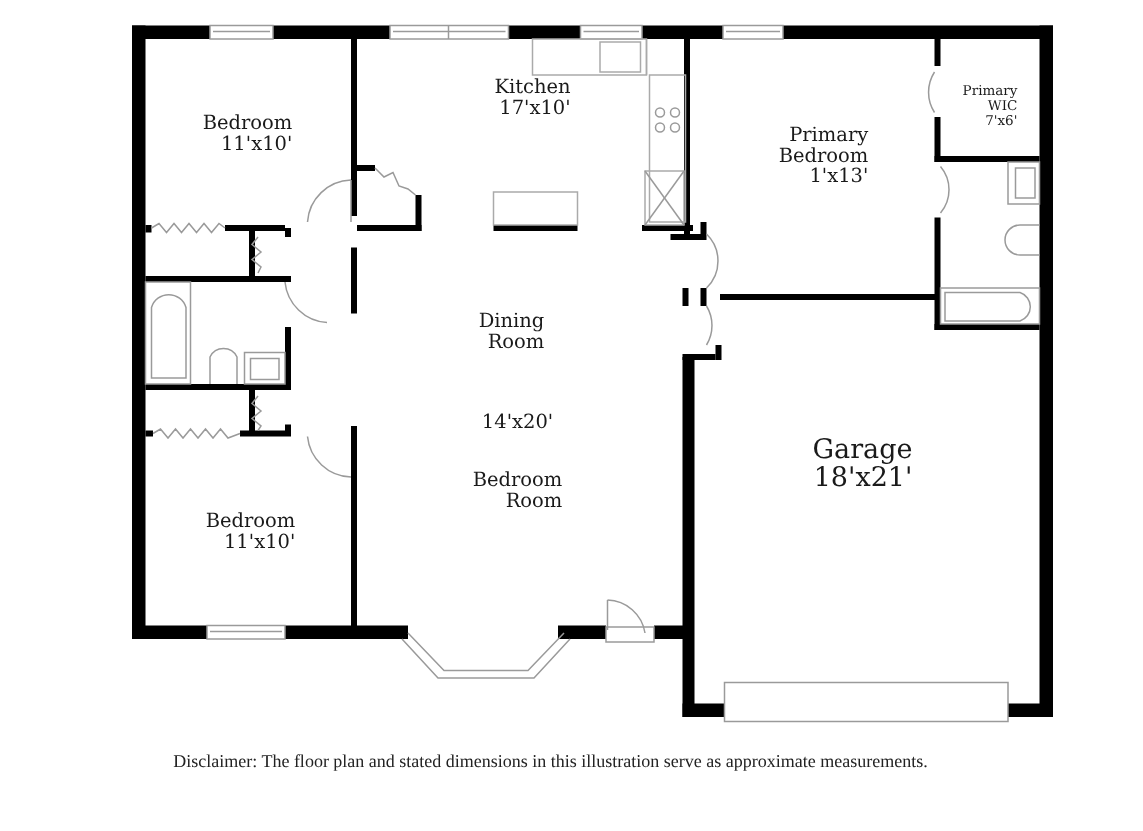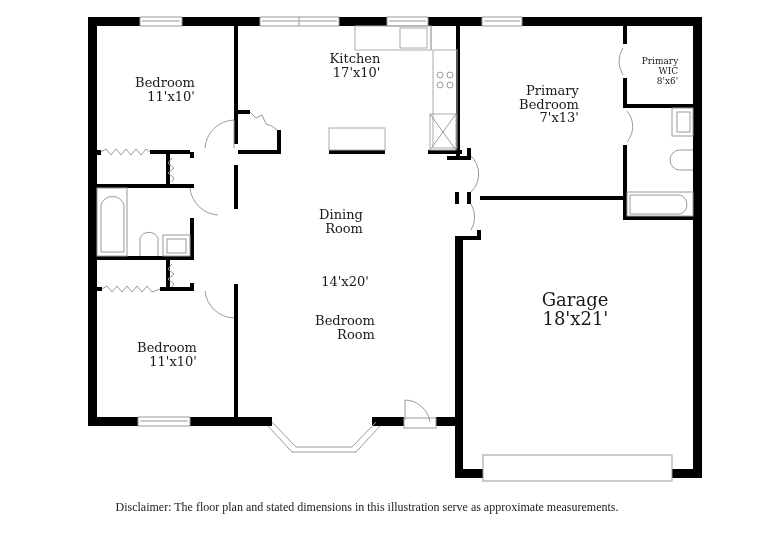--- a/index.html
+++ b/index.html
@@ -186,27 +186,27 @@
 </div>
 
 <div class="label lg" style="left:355px; top:52px;">
   <div>Kitchen</div>
   <div>17'x10'</div>
 </div>
 
 <div class="label lg" style="left:549px; top:84px;">
   <div>Primary</div>
   <div>Bedroom</div>
-  <div>7'x13'</div>
+  <div>1'x13'</div>
 </div>
 
 <div class="label sm" style="left:660px; top:57px;">
   <div>Primary</div>
   <div>WIC</div>
-  <div>8'x6'</div>
+  <div>7'x6'</div>
 </div>
 
 <div class="label lg" style="left:341px; top:208px;">
   <div>Dining</div>
   <div>Room</div>
 </div>
 
 <div class="label lg" style="left:345px; top:275px;">
   <div>14'x20'</div>
 </div>

